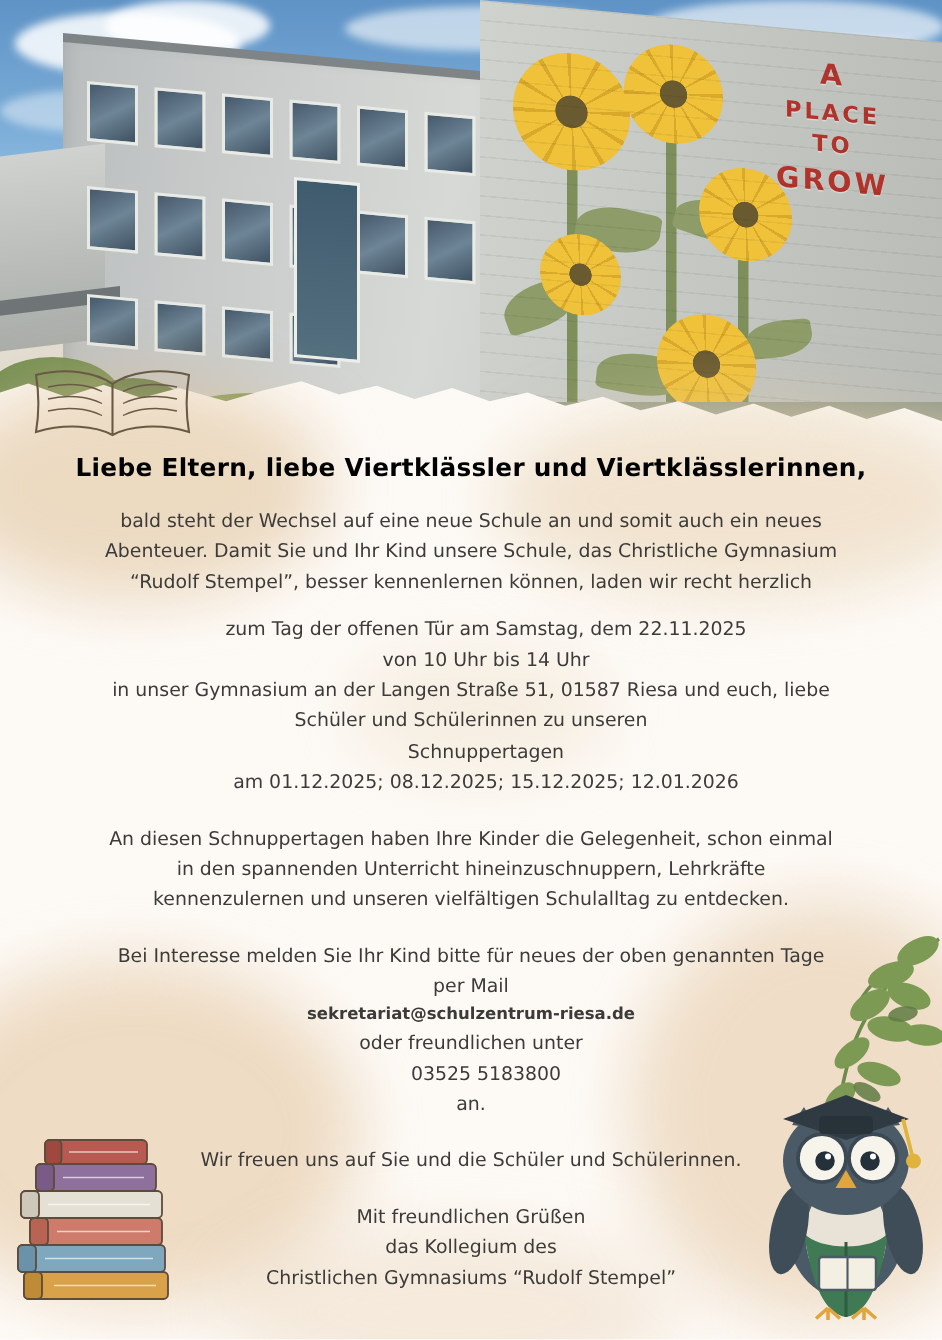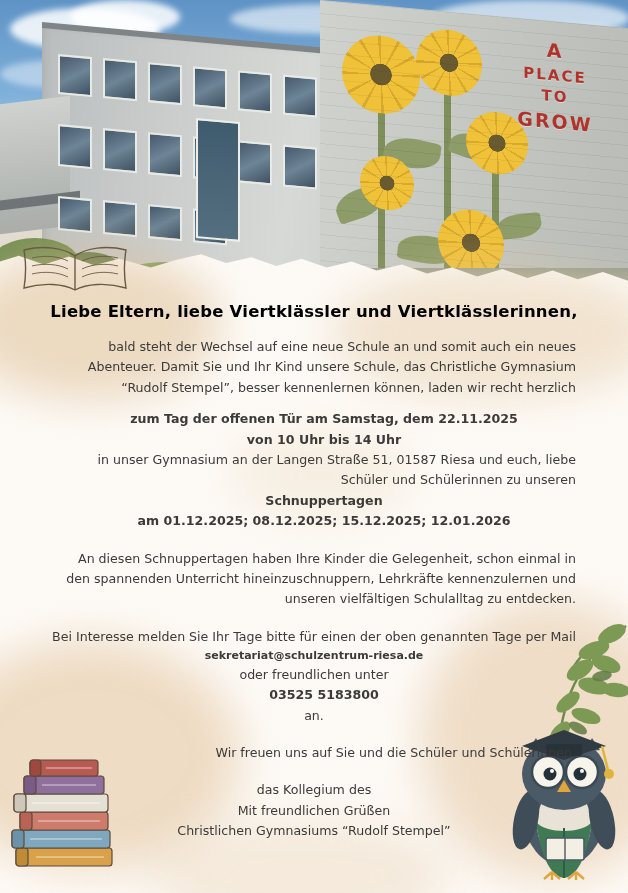--- a/index.html
+++ b/index.html
@@ -302,22 +302,22 @@
     color: #000000;
     letter-spacing: .2px;
     margin: 6px 0 16px 0;
   }
   p {
     margin: 0;
     font-size: 12.6px;
     line-height: 1.62;
     color: #3c3b39;
   }
-  .para { padding: 0 52px; text-align: right; }
-  .bold { font-weight: bold; padding-left: 20px; }
+  .para { padding: 0 68px; }
+  .bold { font-weight: normal; padding-left: 20px; }
   .spacer-s { height: 11px; }
   .spacer-m { height: 17px; }
   .mail {
     font-weight: bold;
     font-size: 11px;
   }
   .closing { padding: 0 70px; }
 </style>
 </head>
 <body>
@@ -530,28 +530,28 @@
 
     <p class="para">in unser Gymnasium an der Langen Straße 51, 01587 Riesa und euch, liebe Schüler und Schülerinnen zu unseren</p>
 
     <p class="bold">Schnuppertagen</p>
     <p class="bold">am 01.12.2025; 08.12.2025; 15.12.2025; 12.01.2026</p>
 
     <div class="spacer-m"></div>
     <p class="para">An diesen Schnuppertagen haben Ihre Kinder die Gelegenheit, schon einmal in den spannenden Unterricht hineinzuschnuppern, Lehrkräfte kennenzulernen und unseren vielfältigen Schulalltag zu entdecken.</p>
 
     <div class="spacer-m"></div>
-    <p class="para">Bei Interesse melden Sie Ihr Tage bitte für einen der oben genannten Tage per Mail</p>
+    <p class="para">Bei Interesse melden Sie Ihr Kind bitte für neues der oben genannten Tage per Mail</p>
     <p class="mail">sekretariat@schulzentrum-riesa.de</p>
     <p>oder freundlichen unter</p>
     <p class="bold">03525 5183800</p>
     <p>an.</p>
 
     <div class="spacer-m"></div>
     <p class="para">Wir freuen uns auf Sie und die Schüler und Schülerinnen.</p>
 
     <div class="spacer-m"></div>
+    <p class="closing">Mit freundlichen Grüßen</p>
     <p class="closing">das Kollegium des</p>
-    <p class="closing">Mit freundlichen Grüßen</p>
     <p class="closing">Christlichen Gymnasiums “Rudolf Stempel”</p>
   </div>
 
 </div>
 
 </body></html>

